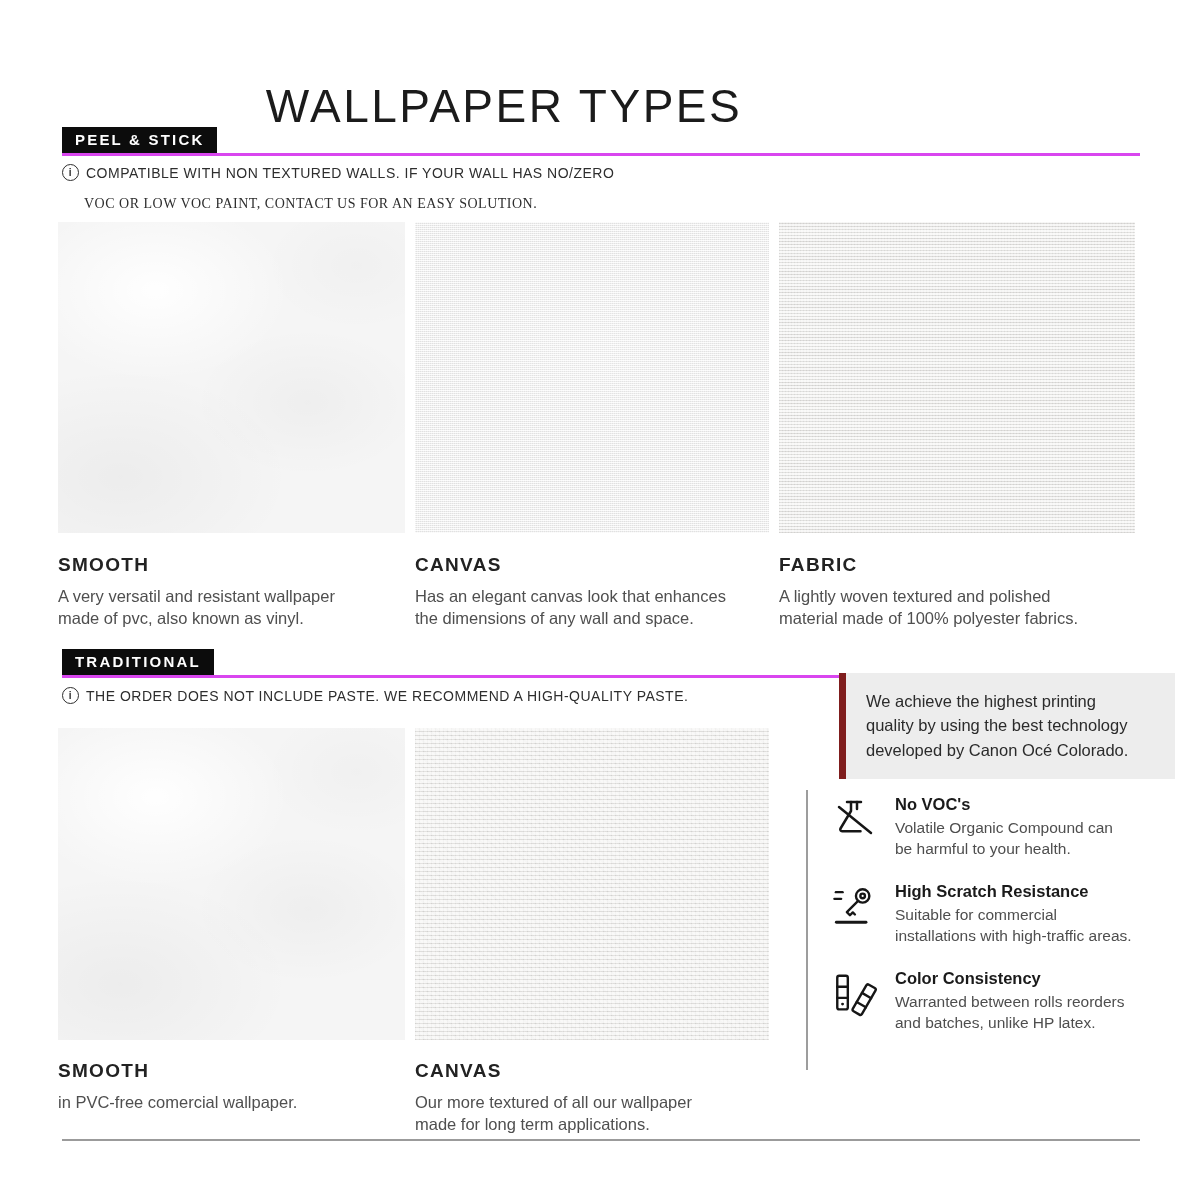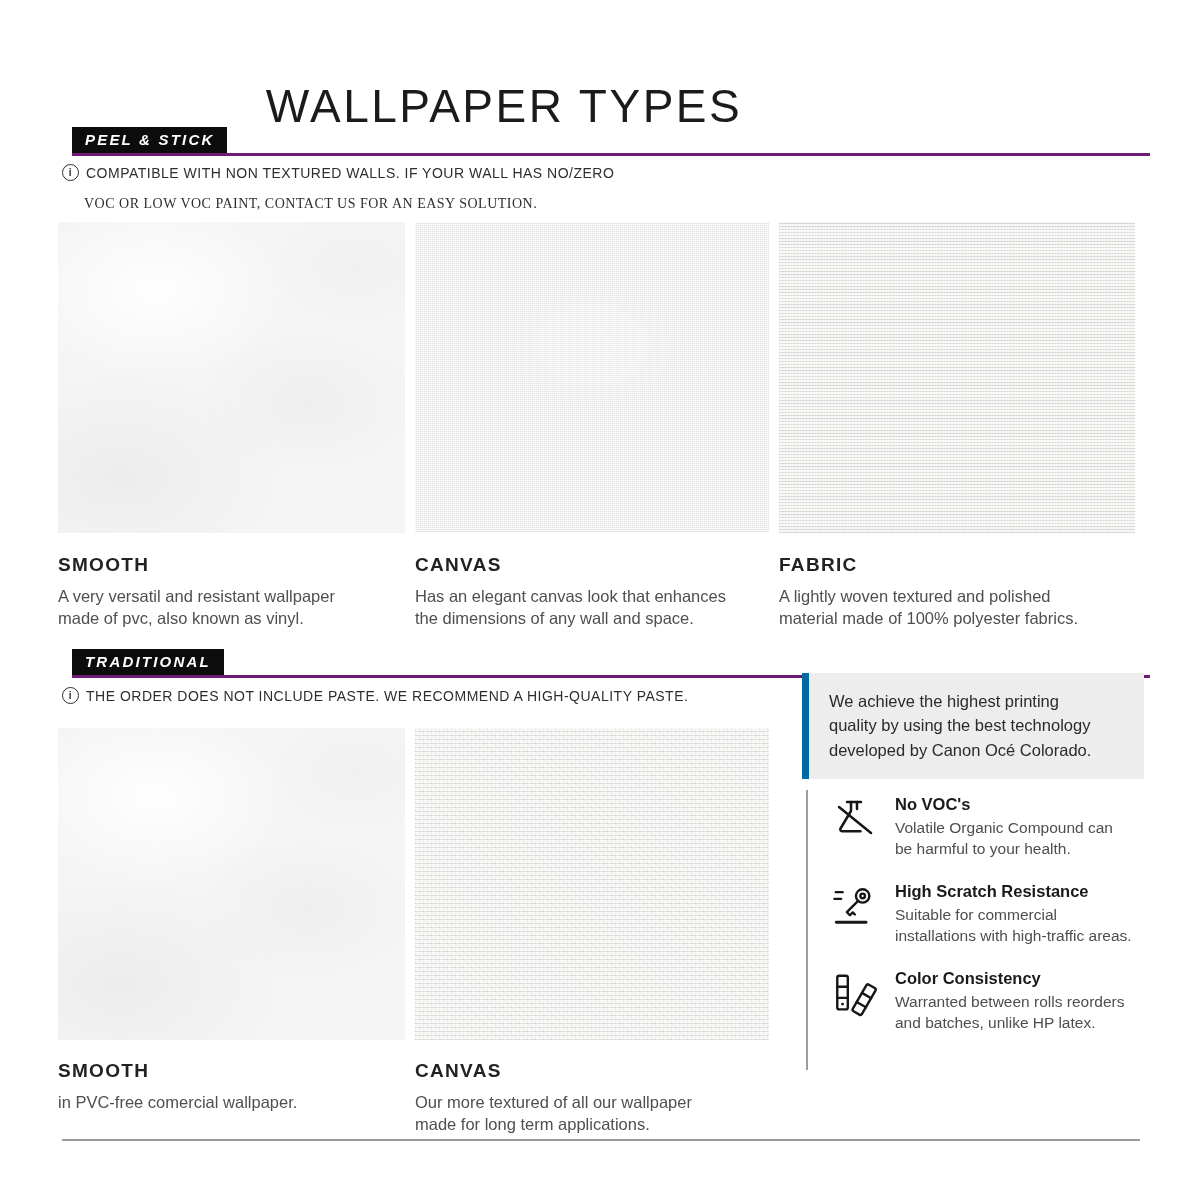--- a/index.html
+++ b/index.html
@@ -4,21 +4,21 @@
 <style>
   html,body{margin:0;padding:0;background:#ffffff;}
   .page{position:relative;width:1200px;height:1200px;background:#ffffff;overflow:hidden;
         font-family:"Liberation Sans", sans-serif;color:#1a1a1a;}
 
   
   .main-title{position:absolute;top:48px;left:4px;width:1000px;text-align:center;
     font-size:46px;font-weight:500;letter-spacing:2.5px;color:#1b1b1b;}
 
   
-  .sec-header{position:absolute;left:72px;width:1078px;border-bottom:3px solid #701a75;height:26px;font-style:italic;}
+  .sec-header{position:absolute;left:62px;width:1078px;border-bottom:3px solid #d946ef;height:26px;}
   .sec-header .badge{display:inline-block;background:#0c0c0c;color:#ffffff;
     font-size:15px;font-weight:700;letter-spacing:2.2px;padding:4px 13px 4px 13px;line-height:18px;}
   .hdr1{top:127px;} .hdr2{top:649px;}
 
   
   .note{position:absolute;left:62px;font-size:14px;font-weight:500;letter-spacing:.5px;color:#2e2e2e;}
   .note1{top:164px;} .note2{top:687px;}
   .note-line{display:flex;align-items:center;gap:7px;}
   .note-line2{margin-left:22px;margin-top:15px;font-family:Liberation Serif, serif;}
   .info-icon{display:inline-flex;width:15px;height:15px;border:1.5px solid #2e2e2e;border-radius:50%;
@@ -49,22 +49,22 @@
     repeating-linear-gradient(45deg, rgba(0,0,0,.02) 0 2px, rgba(255,255,255,.08) 2px 6px);}
 
   
   .labels{position:absolute;left:58px;display:grid;gap:10px;}
   .labels1{top:544px;grid-template-columns:347px 354px 356px;}
   .labels2{top:1050px;grid-template-columns:347px 354px;}
   .labels h3{margin:10px 0 10px 0;font-size:19px;font-weight:700;letter-spacing:1.3px;color:#222222;}
   .desc-line{font-size:16.5px;color:#4f4f4f;line-height:1.33;}
 
   
-  .quote{position:absolute;left:802px;top:673px;width:287px;background:#ededed;
-    border-left:7px solid #0369a1;padding:16px 28px 17px 20px;font-size:16.5px;
+  .quote{position:absolute;left:839px;top:673px;width:287px;background:#ededed;
+    border-left:7px solid #7f1d1d;padding:16px 22px 17px 20px;font-size:16.5px;
     color:#2b2b2b;line-height:1.48;}
   .features{position:absolute;left:806px;top:790px;width:316px;
     border-left:2px solid #9d9d9d;padding:5px 0 14px 23px;}
   .feature{display:flex;gap:16px;margin-bottom:23px;align-items:flex-start;}
   .f-icon{width:48px;flex:0 0 48px;display:flex;justify-content:center;align-items:flex-start;padding-top:2px;}
   .f-text h4{margin:0 0 3px 0;font-size:16.5px;font-weight:700;color:#1a1a1a;}
   .f-line{font-size:15.5px;color:#4e4e4e;line-height:1.36;}
   .hq-box{display:flex;align-items:center;justify-content:center;width:36px;height:27px;
     border:3px solid #161616;border-radius:7px;font-size:15px;font-weight:800;letter-spacing:.5px;color:#161616;}
 

